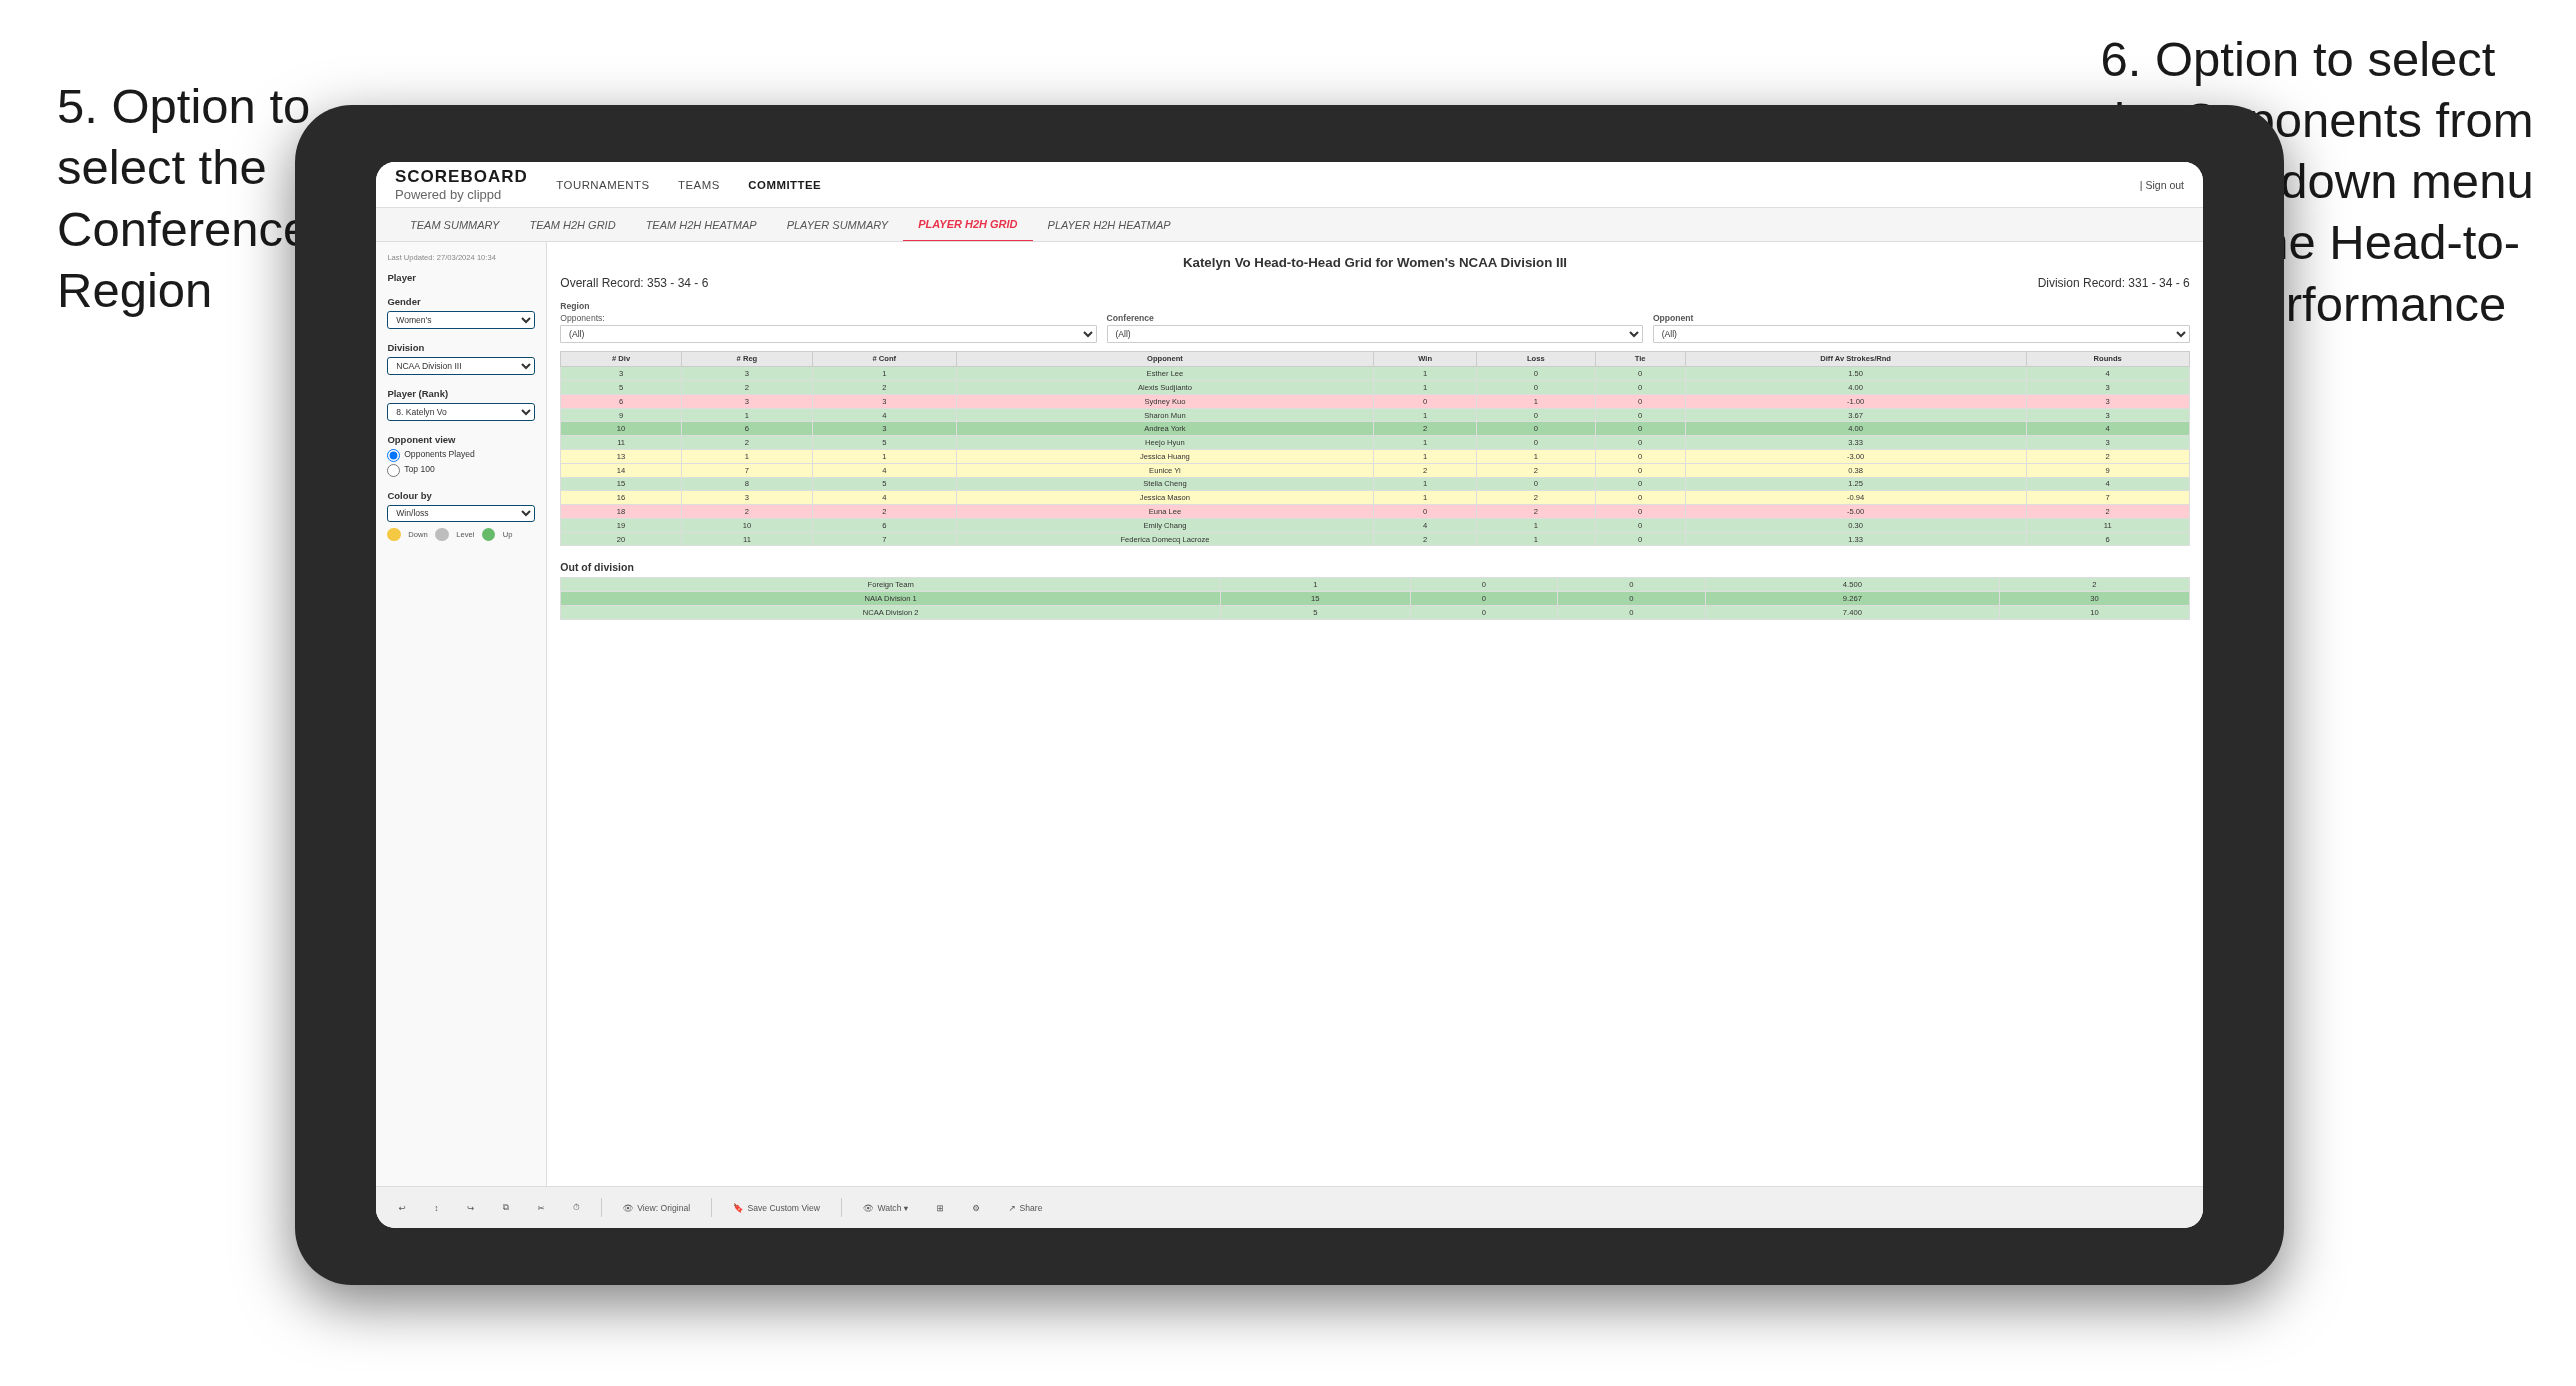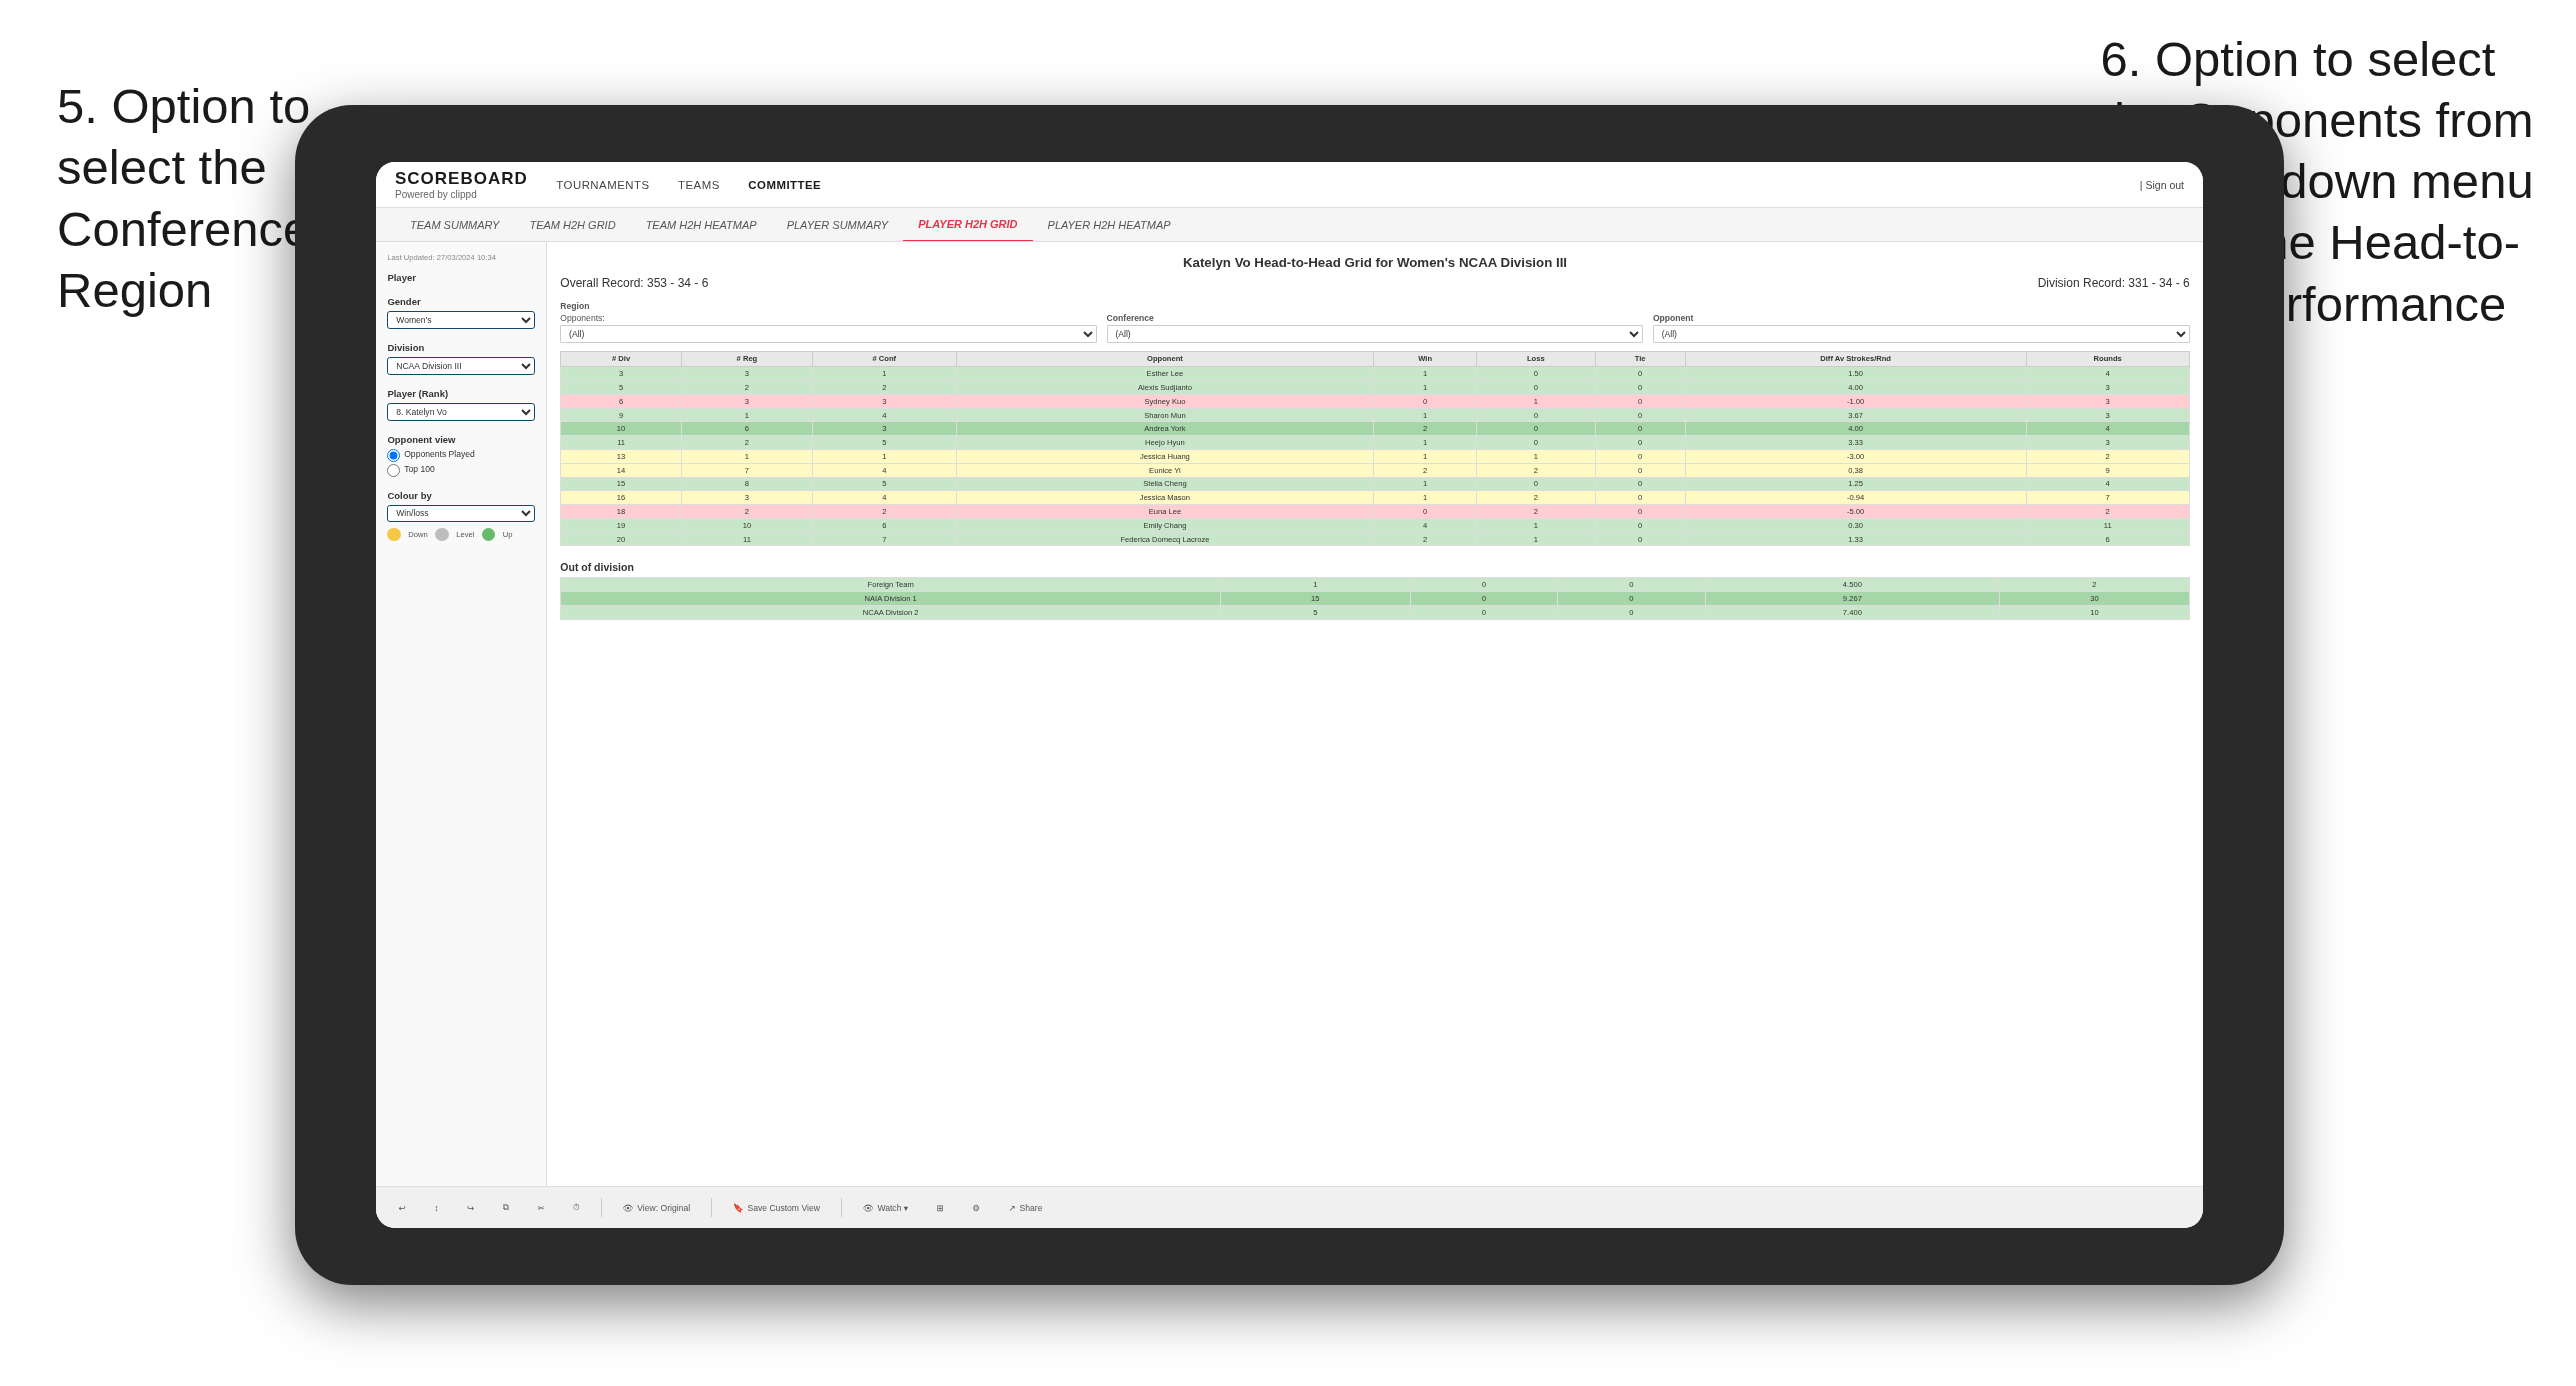--- a/index.html
+++ b/index.html
@@ -74,21 +74,21 @@
     }
 
     .logo-text {
       font-size: 17px;
       font-weight: 900;
       color: #1a1a1a;
       letter-spacing: 1px;
     }
 
     .logo-sub {
-      font-size: 10px;
+      font-size: 13px;
       color: #666;
     }
 
     .nav-items {
       display: flex;
       gap: 28.5px;
       flex: 1;
       align-items: center;
     }
 

